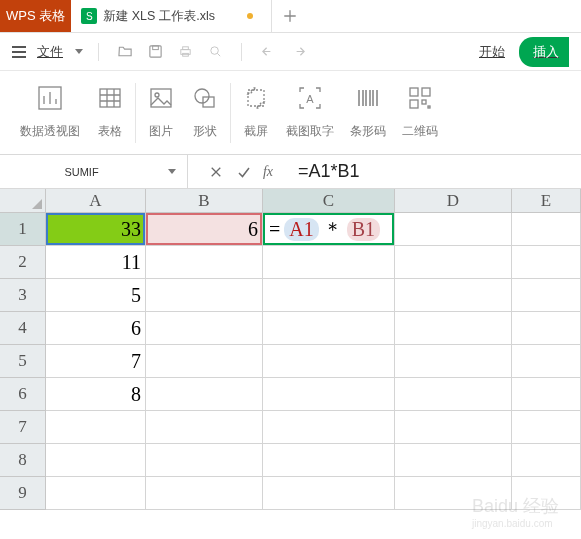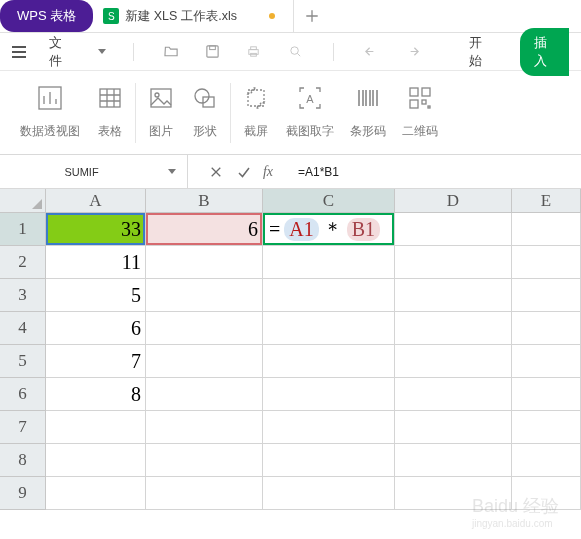--- a/index.html
+++ b/index.html
@@ -16,27 +16,26 @@
 
     
     .title-bar {
       height: 33px;
       display: flex;
       align-items: stretch;
       background: #fff;
       border-bottom: 1px solid #e0e0e0;
     }
     .app-label {
-      background: #4c1d95;
+      background: #c2410c;
       color: #fff;
-      padding: 0 17px;
+      padding: 0 6px;
       display: flex;
       align-items: center;
       font-size: 13px;
-      border-radius: 14px;
     }
     .doc-tab {
       display: flex;
       align-items: center;
       padding: 0 18px 0 10px;
       border-right: 1px solid #e0e0e0;
       background: #fff;
       position: relative;
       gap: 6px;
     }
@@ -65,22 +64,23 @@
       color: #777;
       font-size: 18px;
     }
 
     
     .qa-row {
       height: 38px;
       display: flex;
       align-items: center;
       padding: 0 12px;
-      gap: 20px;
+      gap: 8px;
       border-bottom: 1px solid #e8e8e8;
+      text-decoration: underline;
     }
     .hamburger {
       display: inline-flex; flex-direction: column;
       gap: 3px; margin-right: 3px;
     }
     .hamburger i {
       width: 14px; height: 2px; background: #555; display: block;
     }
     .file-label { color: #444; font-size: 13px; margin-right: 2px; }
     .chev-down {
@@ -170,21 +170,21 @@
       width: 20px; height: 20px;
       display: flex; align-items: center; justify-content: center;
       color: #6b6b6b;
     }
     .fx-label { font-style: italic; font-family: "Times New Roman", serif; font-size: 14px; padding-right: 8px; }
     .formula-input {
       flex: 1;
       border: none;
       outline: none;
       font-family: Arial, sans-serif;
-      font-size: 12px;
+      font-size: 18px;
       padding-left: 6px;
       color: #222;
     }
 
     
     .grid-wrap {
       position: relative;
     }
     .grid-head {
       display: flex;

